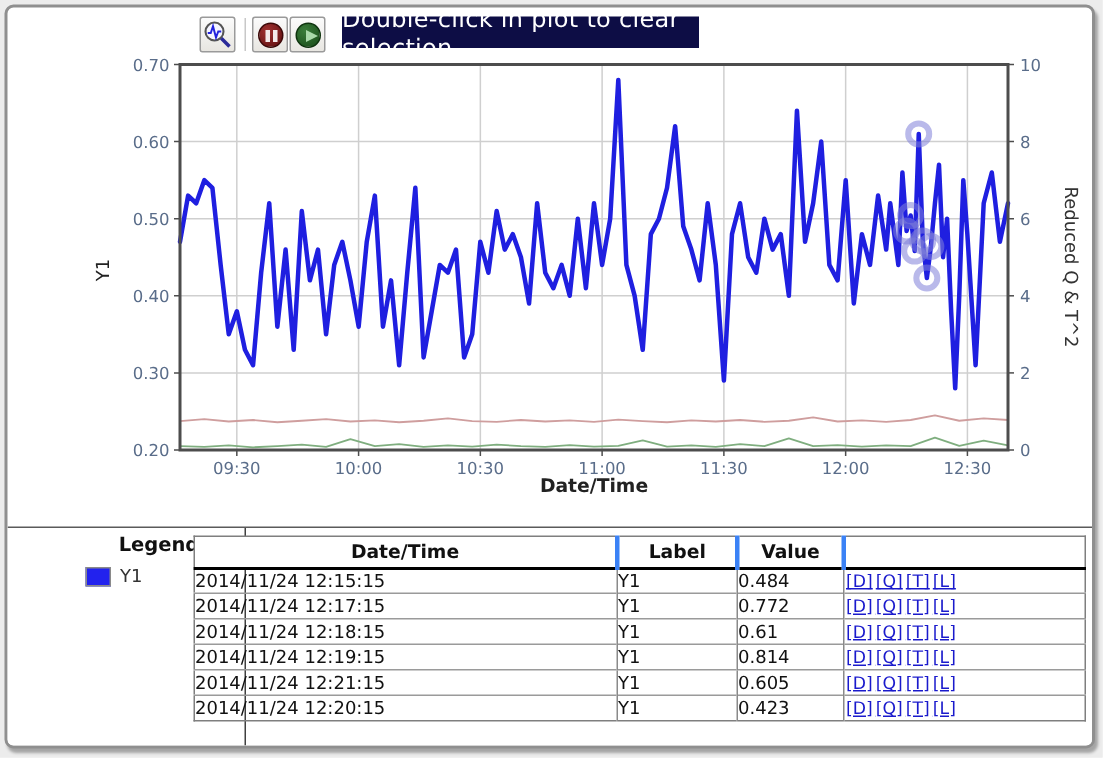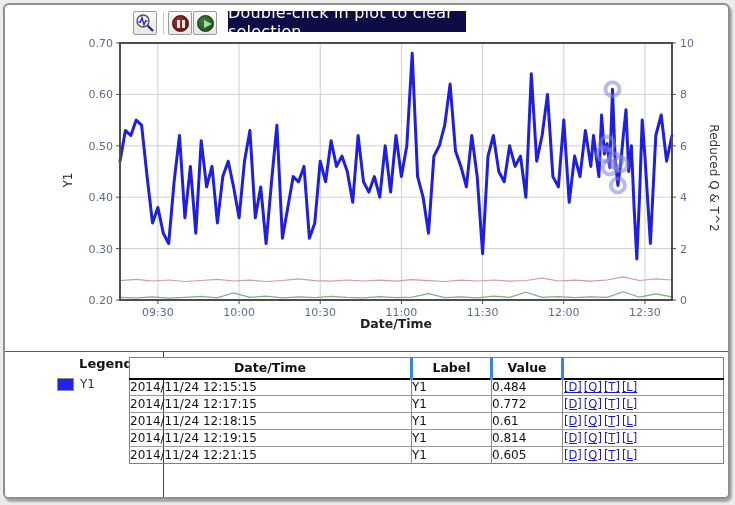--- a/index.html
+++ b/index.html
@@ -213,17 +213,23 @@
             <td>Y1</td>
             <td>0.814</td>
             <td class="links"><a>[D]</a><a>[Q]</a><a>[T]</a><a>[L]</a></td>
           </tr>
           <tr>
             <td>2014/11/24 12:21:15</td>
             <td>Y1</td>
             <td>0.605</td>
             <td class="links"><a>[D]</a><a>[Q]</a><a>[T]</a><a>[L]</a></td>
           </tr>
+          <tr>
+            <td>2014/11/24 12:20:15</td>
+            <td>Y1</td>
+            <td>0.423</td>
+            <td class="links"><a>[D]</a><a>[Q]</a><a>[T]</a><a>[L]</a></td>
+          </tr>
         </tbody>
     </table>
   </div>
 
 </div>
 
 </body></html>

